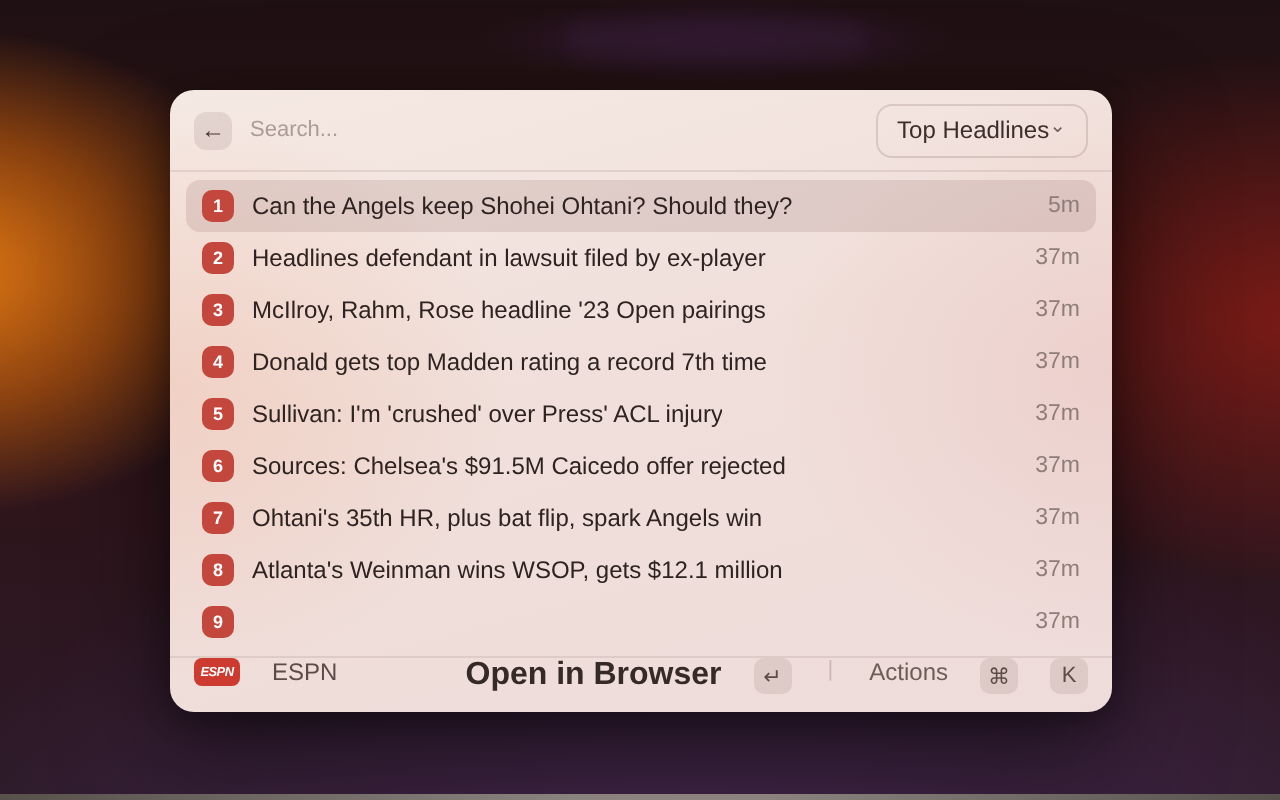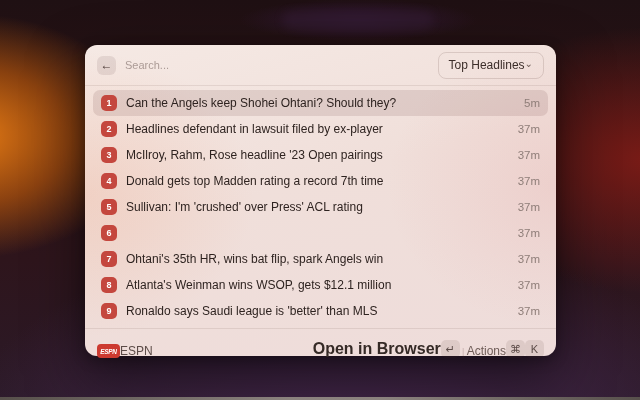--- a/index.html
+++ b/index.html
@@ -60,21 +60,21 @@
   .row.selected { background: rgba(88,42,38,0.12); }
   .badge {
     width: 16px; height: 16px; flex: 0 0 16px; border-radius: 5px;
     background: #c4473e; color: #fff;
     font-size: 9px; font-weight: bold;
     display: flex; align-items: center; justify-content: center;
   }
   .row .title { font-size: 12px; font-weight: 500; color: #2e2320; white-space: nowrap; overflow: hidden; }
   .row .time { margin-left: auto; font-size: 11.5px; color: #8e7d78; }
   
-  .footer { height: 29px; flex: 0 0 29px; display: flex; align-items: flex-end; padding: 0 12px; gap: 0; }
+  .footer { height: 29px; flex: 0 0 29px; display: flex; align-items: flex-start; padding: 0 12px; gap: 16px; }
   .espn-logo {
     width: 23px; height: 14px; border-radius: 4px; flex: 0 0 23px;
     background: #cc3a30;
     color: #fff; font-size: 6.5px; font-weight: bold; font-style: italic;
     letter-spacing: -0.3px;
     display: flex; align-items: center; justify-content: center;
   }
   .footer .app-name { font-size: 12px; color: #5c4c48; }
   .footer .spacer { flex: 1; }
   .footer .primary { font-size: 16px; font-weight: 700; color: #352a26; }
@@ -127,40 +127,40 @@
         <span class="title">McIlroy, Rahm, Rose headline '23 Open pairings</span>
         <span class="time">37m</span>
       </div>
       <div class="row">
         <span class="badge">4</span>
         <span class="title">Donald gets top Madden rating a record 7th time</span>
         <span class="time">37m</span>
       </div>
       <div class="row">
         <span class="badge">5</span>
-        <span class="title">Sullivan: I'm 'crushed' over Press' ACL rating</span>
+        <span class="title">Sullivan: I'm 'crushed' over Press' ACL injury</span>
         <span class="time">37m</span>
       </div>
       <div class="row">
         <span class="badge">6</span>
+        <span class="title">Sources: Chelsea's $91.5M Caicedo offer rejected</span>
         <span class="time">37m</span>
       </div>
       <div class="row">
         <span class="badge">7</span>
-        <span class="title">Ohtani's 35th HR, wins bat flip, spark Angels win</span>
+        <span class="title">Ohtani's 35th HR, plus bat flip, spark Angels win</span>
         <span class="time">37m</span>
       </div>
       <div class="row">
         <span class="badge">8</span>
         <span class="title">Atlanta's Weinman wins WSOP, gets $12.1 million</span>
         <span class="time">37m</span>
       </div>
       <div class="row">
         <span class="badge">9</span>
-        <span class="title">Ronaldo says Saudi league is 'better' than MLS</span>
         <span class="time">37m</span>
       </div>
     </div>
 
   <div class="hdivider"></div>
 
   <div class="footer">
     <div class="espn-logo">ESPN</div>
     <span class="app-name">ESPN</span>
     <div class="spacer"></div>

